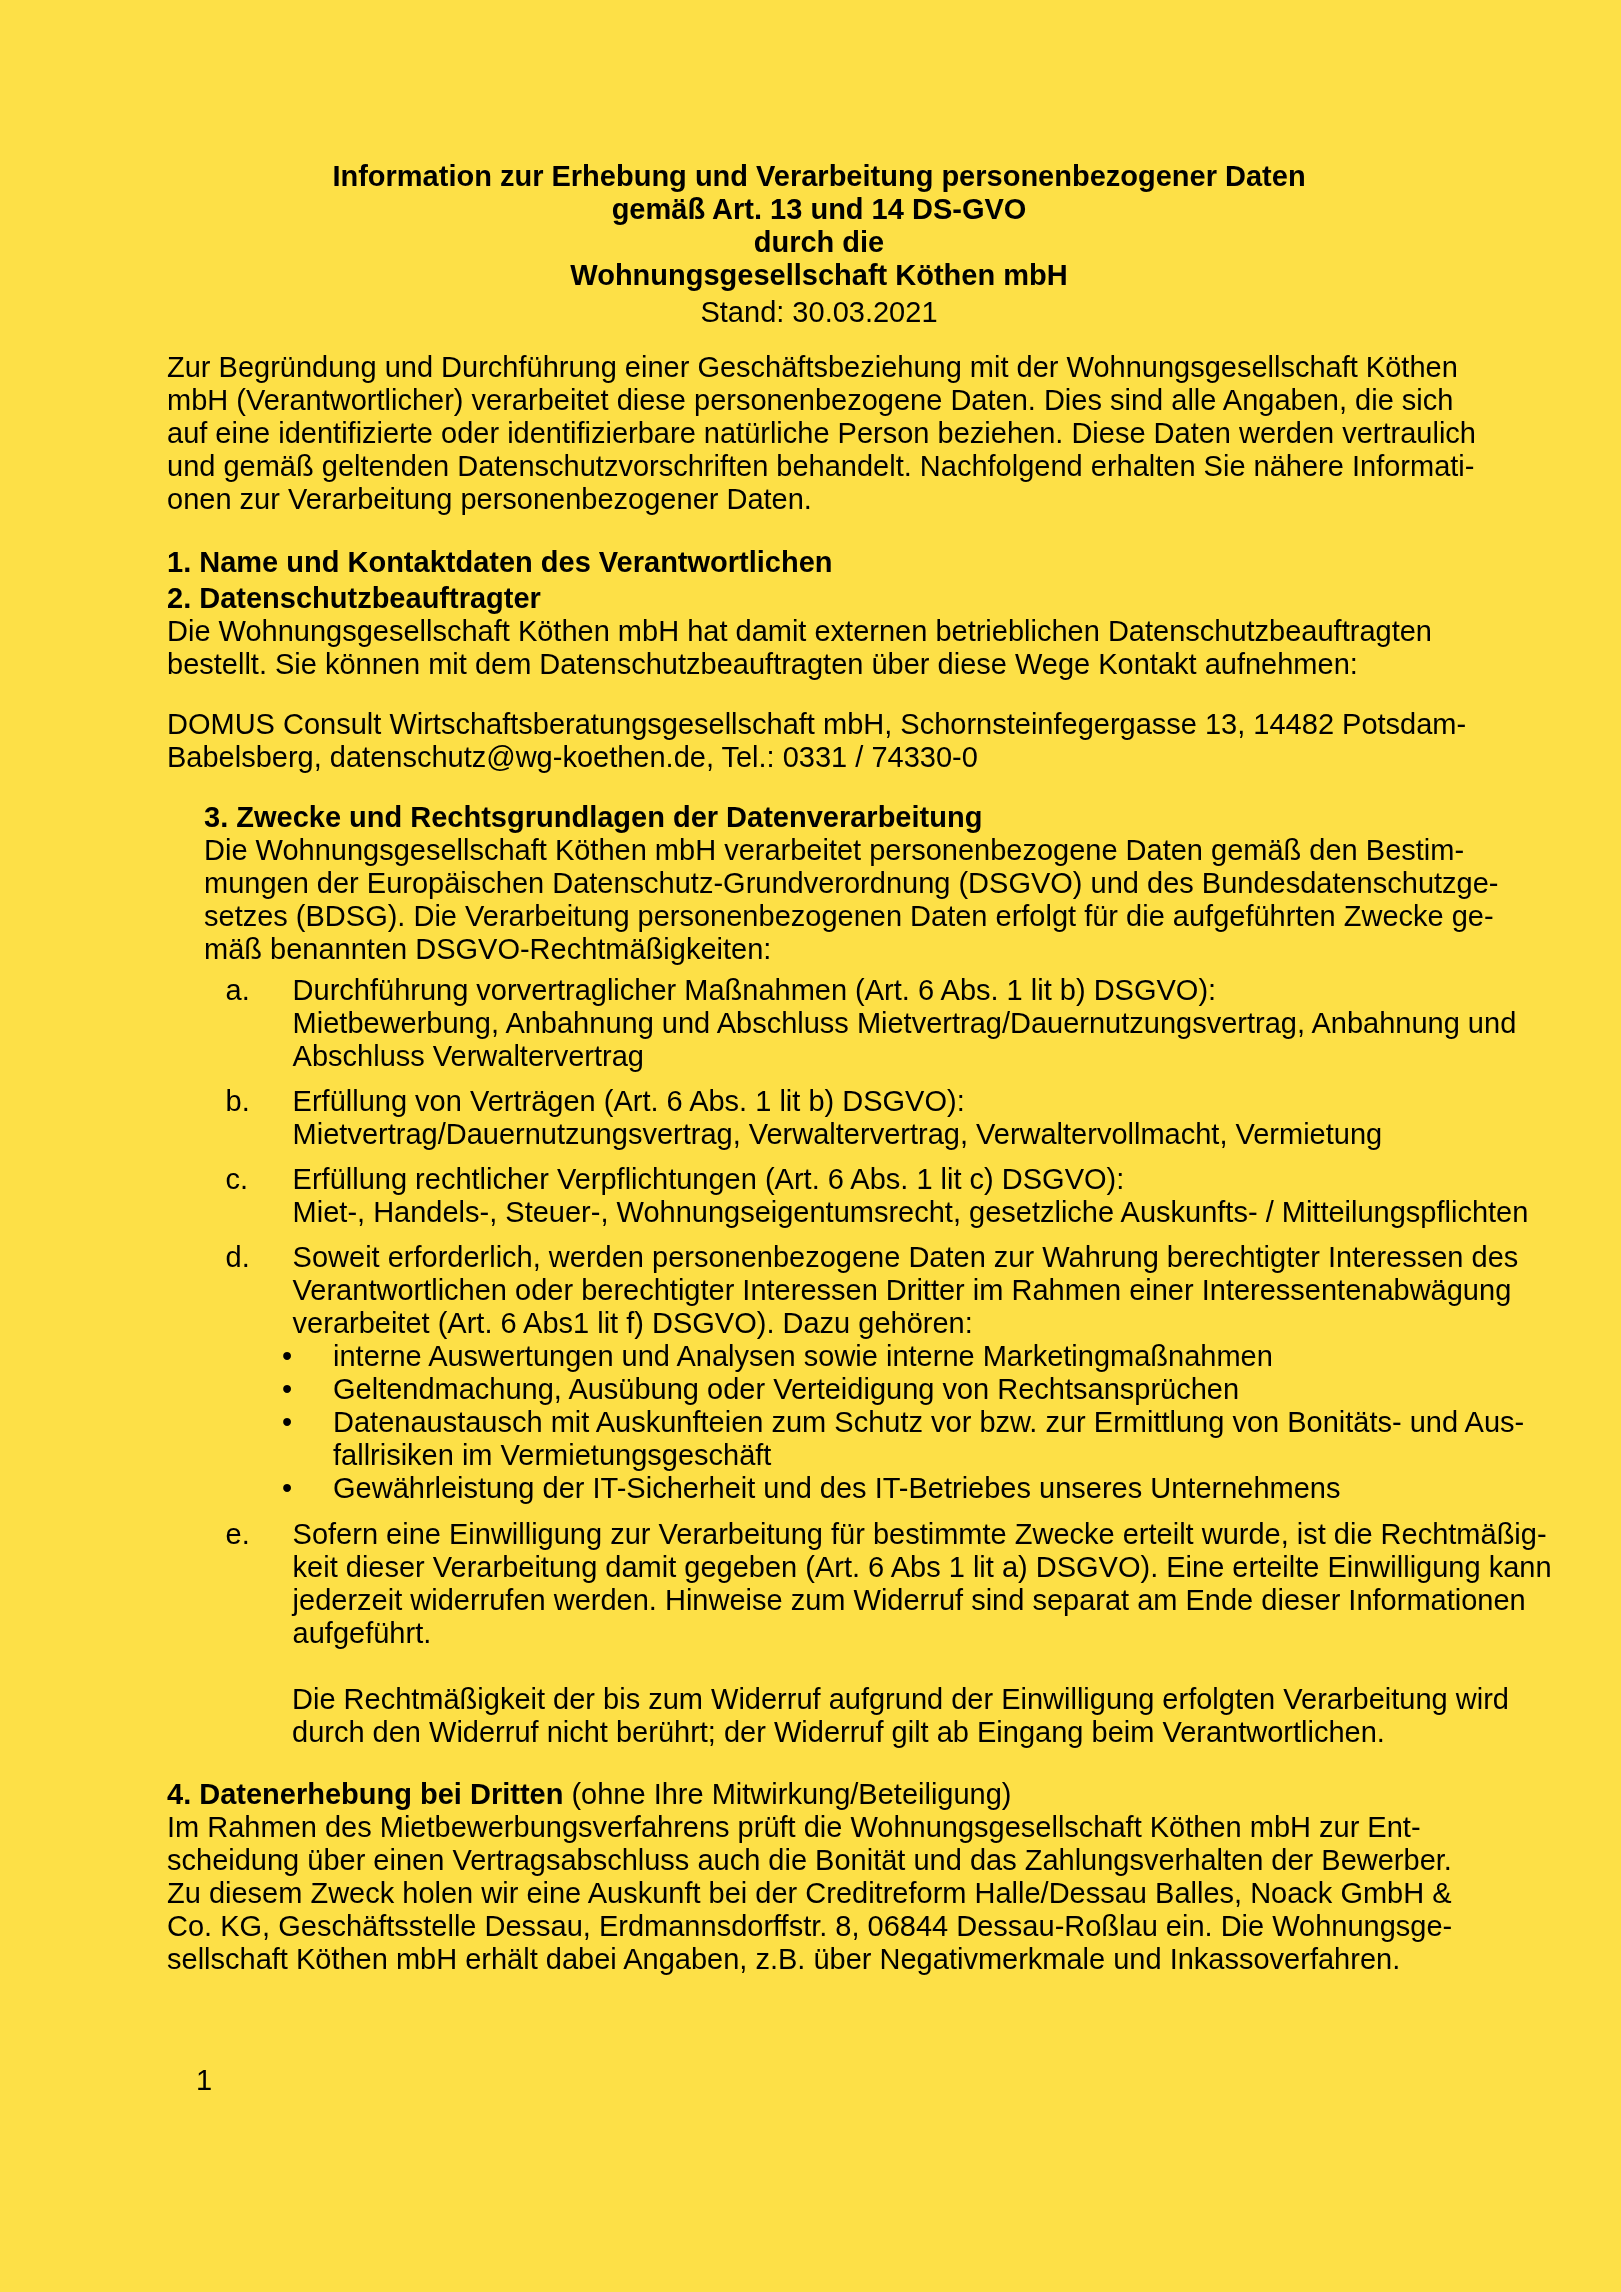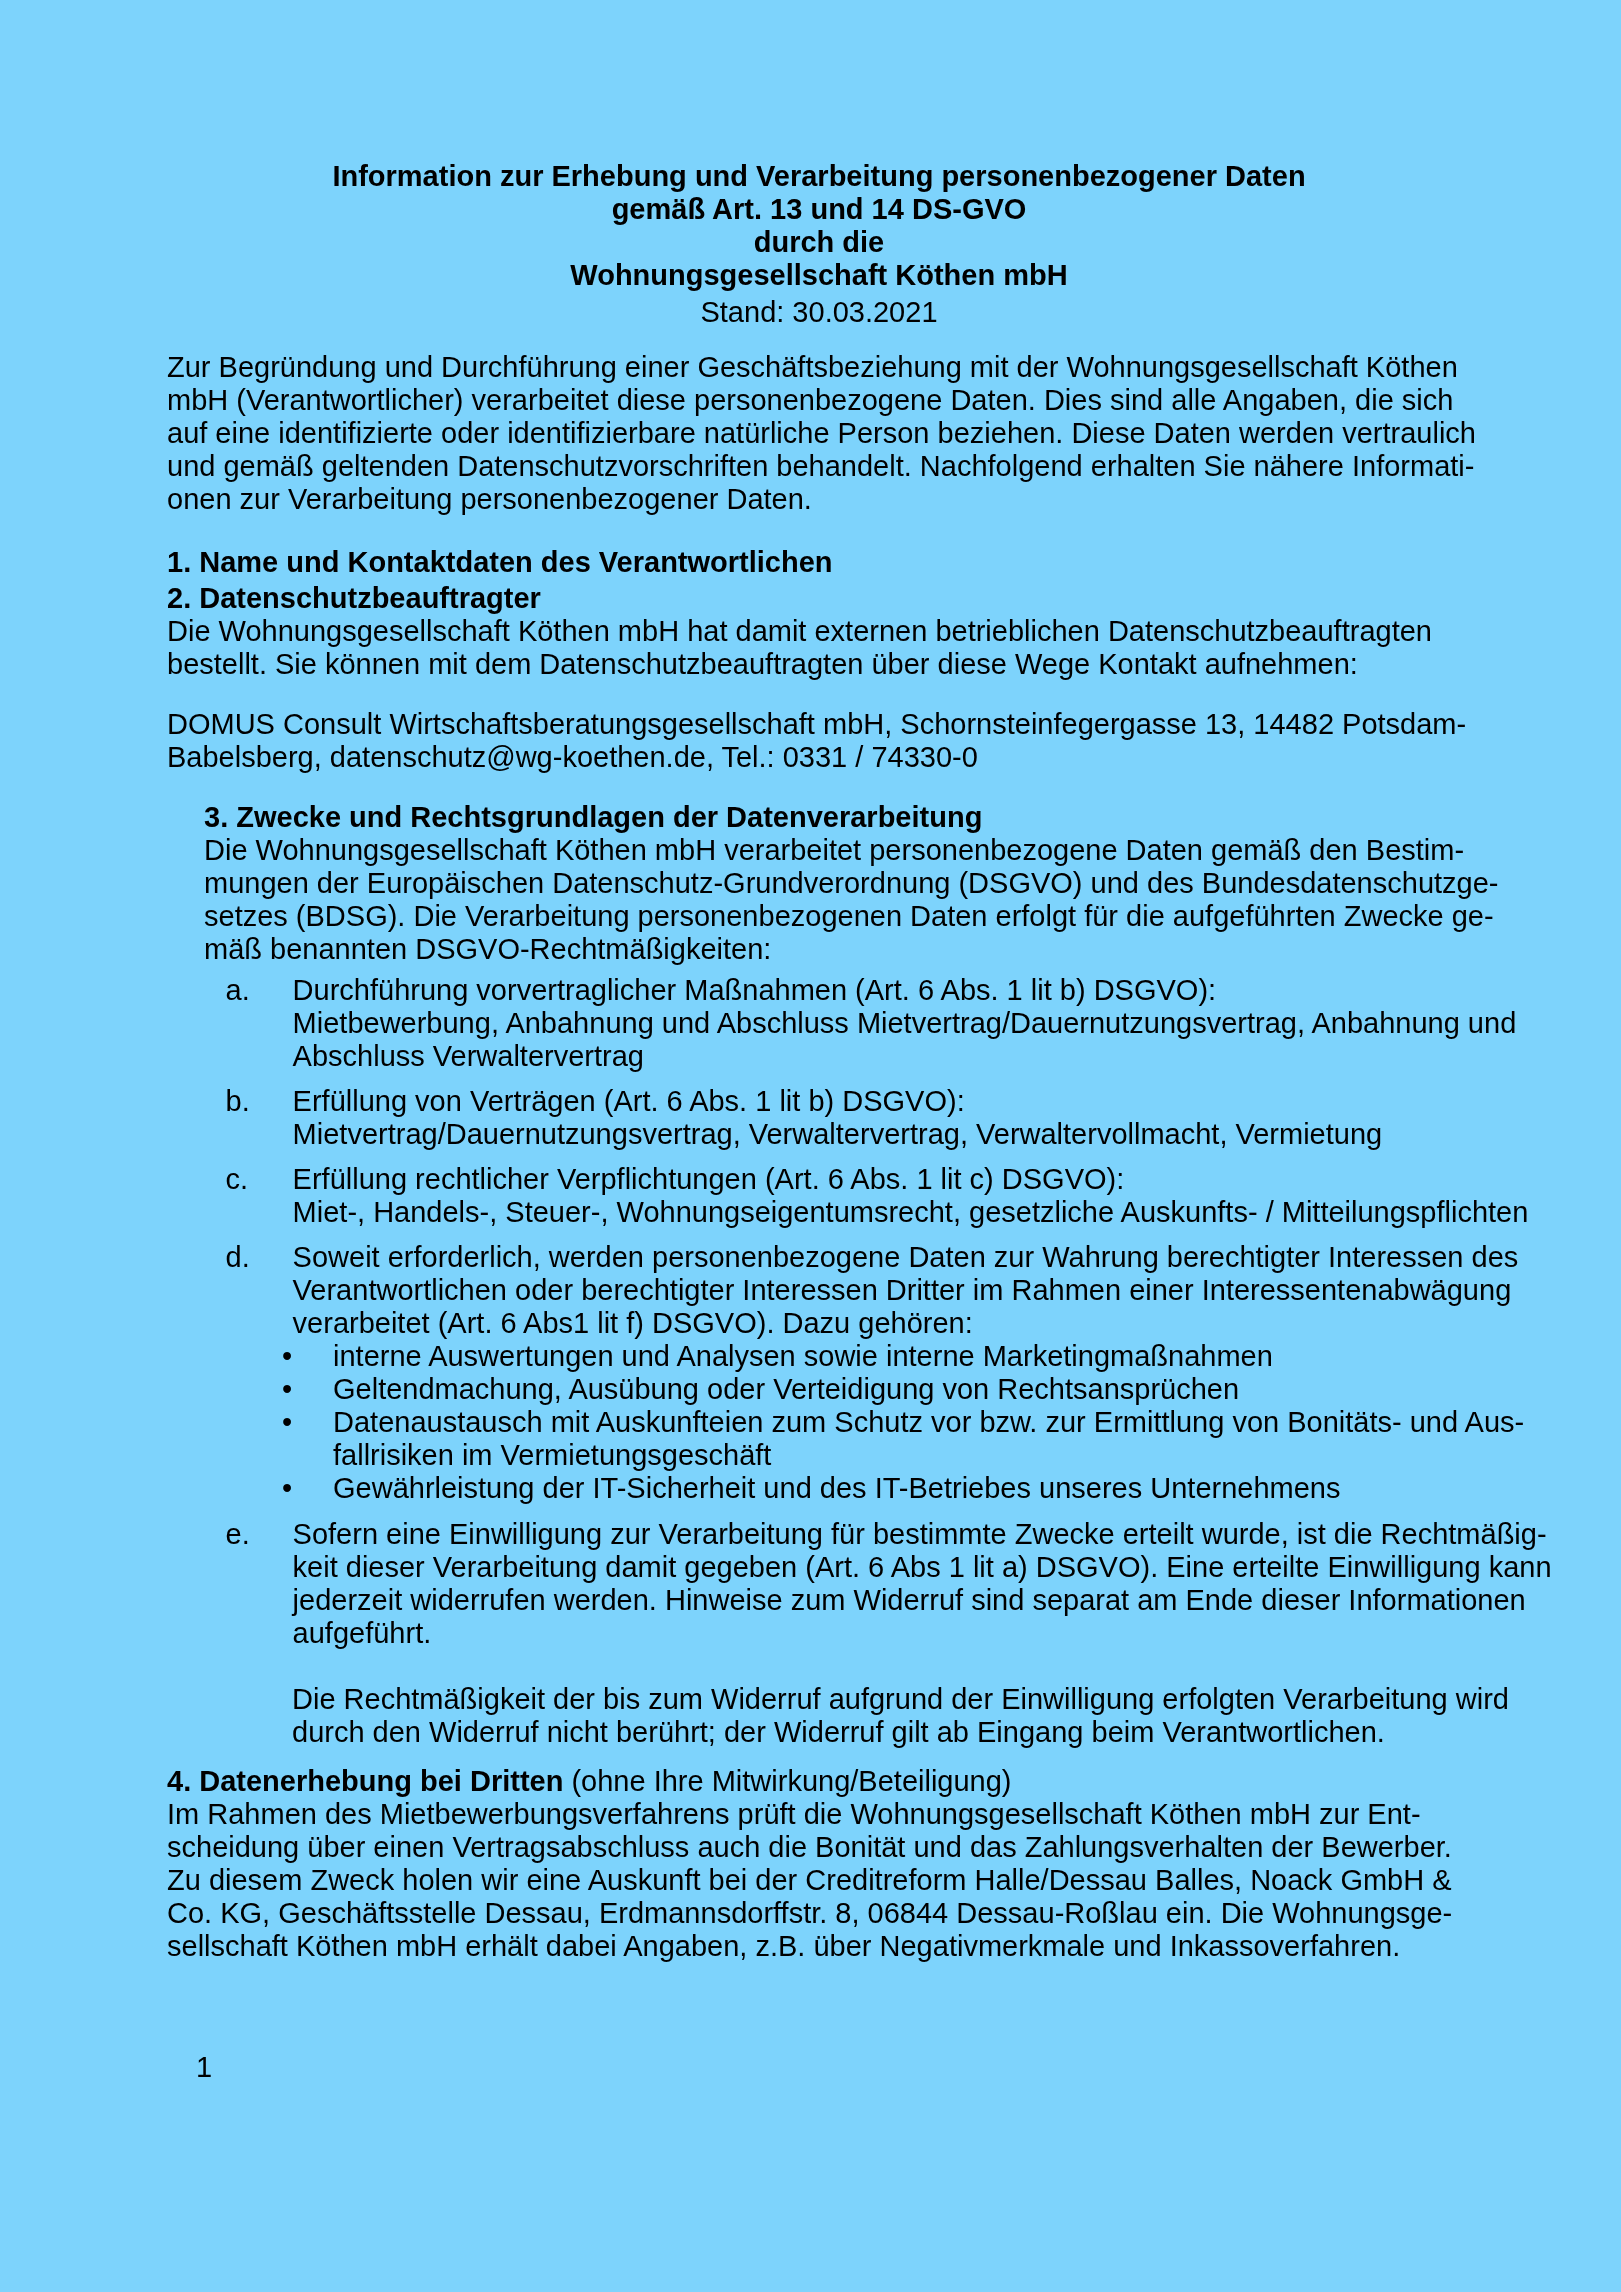--- a/index.html
+++ b/index.html
@@ -4,21 +4,21 @@
 <style>
   html, body {
     margin: 0;
     padding: 0;
     background: #e9e9e9;
   }
   .page {
     position: relative;
     width: 1621px;
     height: 2293px;
-    background: #7dd3fc;
+    background: #fde047;
     box-sizing: border-box;
     padding: 160px 0 0 167px;
     font-family: "Liberation Sans", sans-serif;
     font-size: 29px;
     line-height: 33px;
     color: #000000;
     overflow: hidden;
   }
   .content {
     width: 1304px;
@@ -35,21 +35,21 @@
   }
   .intro-para { margin-top: 21.6px; }
 
   .section-heading { font-weight: bold; }
   .heading-regular { font-weight: normal; }
 
   .section-1 { margin-top: 30px; }
   .section-2 { margin-top: 3px; }
   .section-2 .para-2 { margin-top: 27.4px; }
   .section-3 { margin-top: 27.4px; margin-left: 37px; }
-  .section-4 { margin-top: 16px; }
+  .section-4 { margin-top: 29px; }
 
   .list-item {
     display: flex;
     padding-left: 21.6px;
   }
   .list-item .item-marker {
     width: 67px;
     flex: none;
   }
   .item-a { margin-top: 7.8px; }

